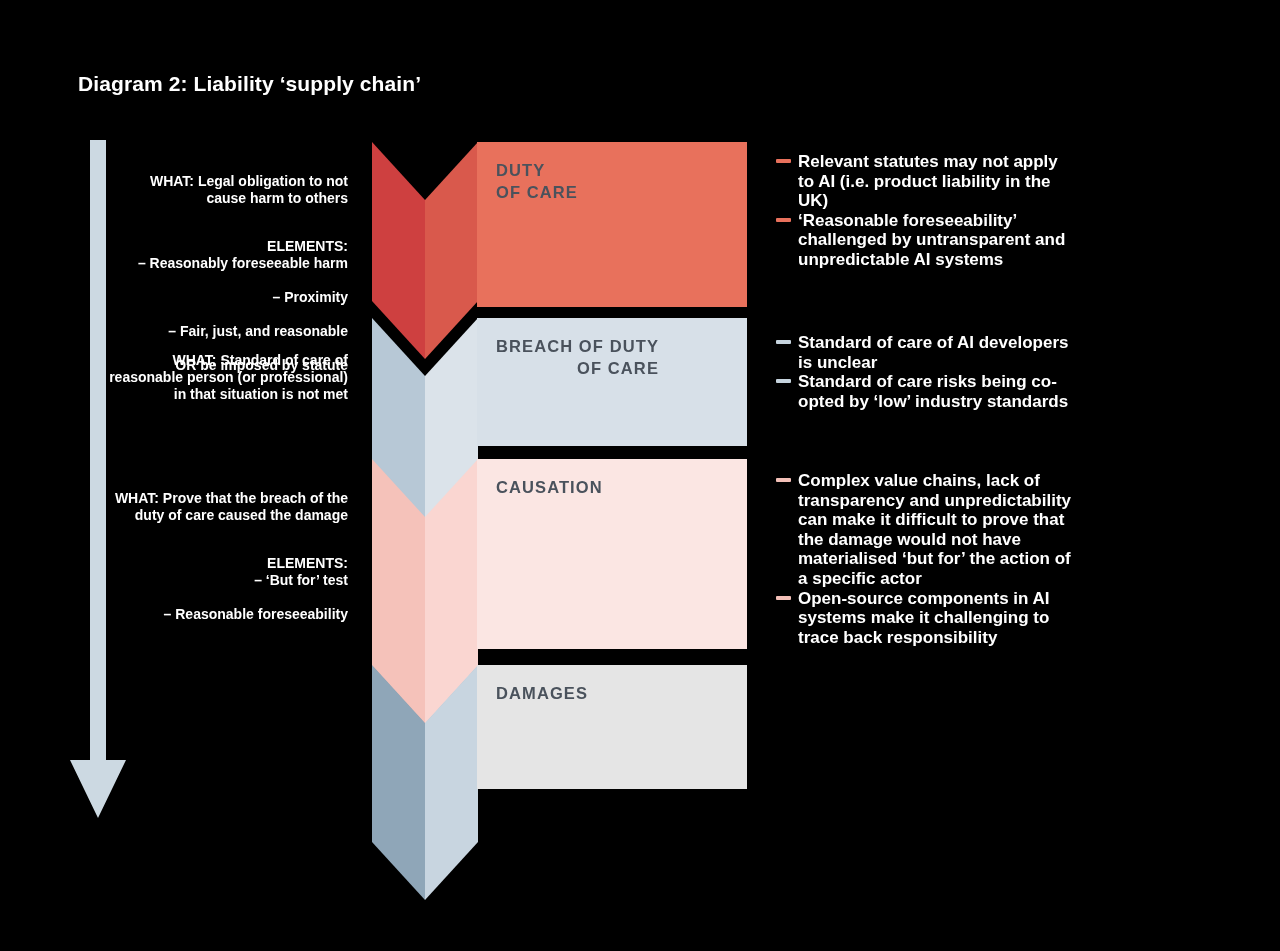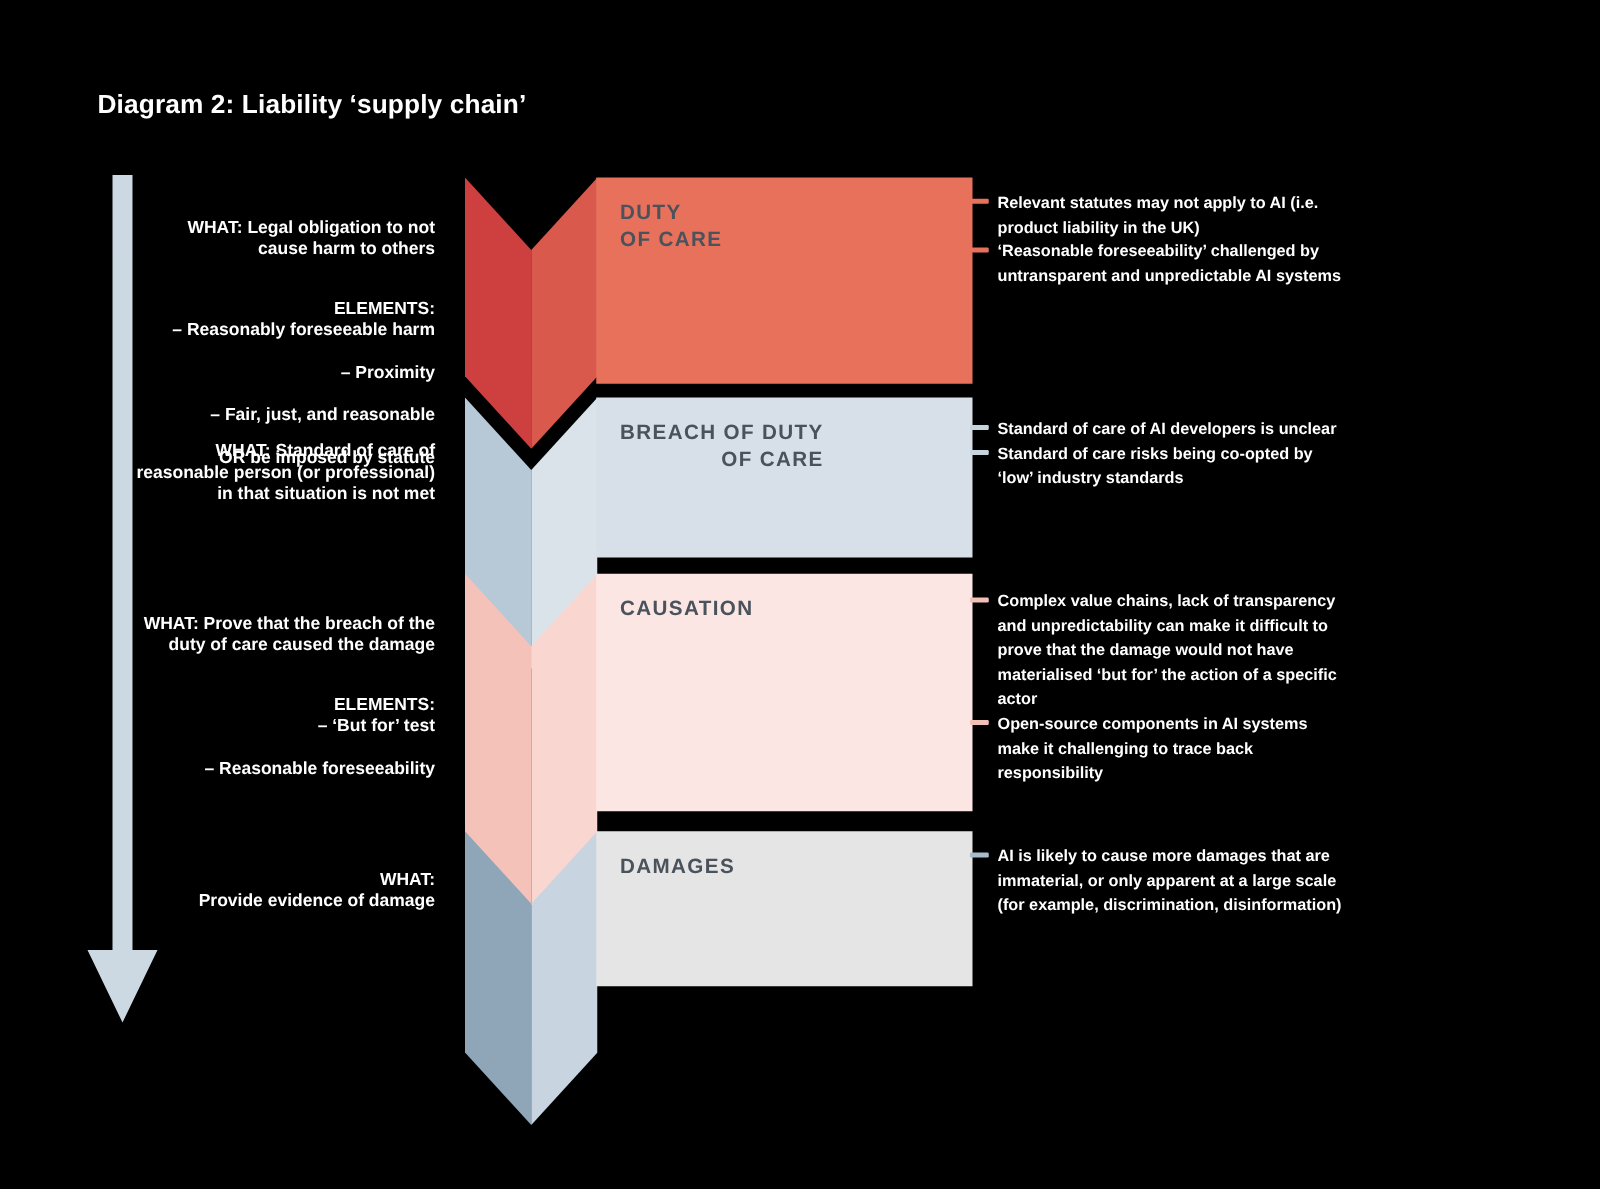--- a/index.html
+++ b/index.html
@@ -58,21 +58,21 @@
     position: absolute;
     left: 372px;
     top: 0;
   }
   .chev-svg { display: block; }
 
   .panel {
     position: absolute;
     top: 0;
     left: 477px;
-    width: 301px;
+    width: 270px;
   }
   .panel-label {
     position: absolute;
     left: 19px;
     top: 17px;
     font-size: 16.5px;
     font-weight: bold;
     letter-spacing: 1.1px;
     line-height: 22px;
     color: #4a525c;
@@ -95,21 +95,21 @@
 
   
   .right-notes {
     position: absolute;
     left: 776px;
     width: 300px;
   }
   .right-bullet {
     position: relative;
     padding-left: 22px;
-    font-size: 13px;
+    font-size: 17px;
     font-weight: bold;
     line-height: 19.6px;
     color: #ffffff;
     margin-bottom: 0px;
   }
   .right-bullet .dash {
     position: absolute;
     left: 0;
     top: 7px;
     width: 15px;
@@ -244,25 +244,15 @@
       <svg class="chev-svg" width="106" height="235" viewBox="0 0 106 235">
         <polygon points="0,0 53,58 53,235 0,177" fill="#8fa6b8"></polygon>
         <polygon points="106,0 106,177 53,235 53,58" fill="#c8d5e0"></polygon>
       </svg>
     </div>
     <div class="panel" style="height:124px;background:#e5e5e5;">
       <div class="panel-label">DAMAGES</div>
     </div>
   </div>
 
-  <div class="left-note" id="left-dmg">
-    <span>WHAT:
-Provide evidence of damage</span>
-  </div>
-
-  <div class="right-notes" id="notes-dmg">
-    <div class="right-bullet">
-      <span class="dash" style="background:#a8bccb"></span>
-      <span>AI is likely to cause more damages that are immaterial, or only apparent at a large scale (for example, discrimination, disinformation)</span>
-    </div>
-  </div>
+
 
 </div>
 
 </body></html>

